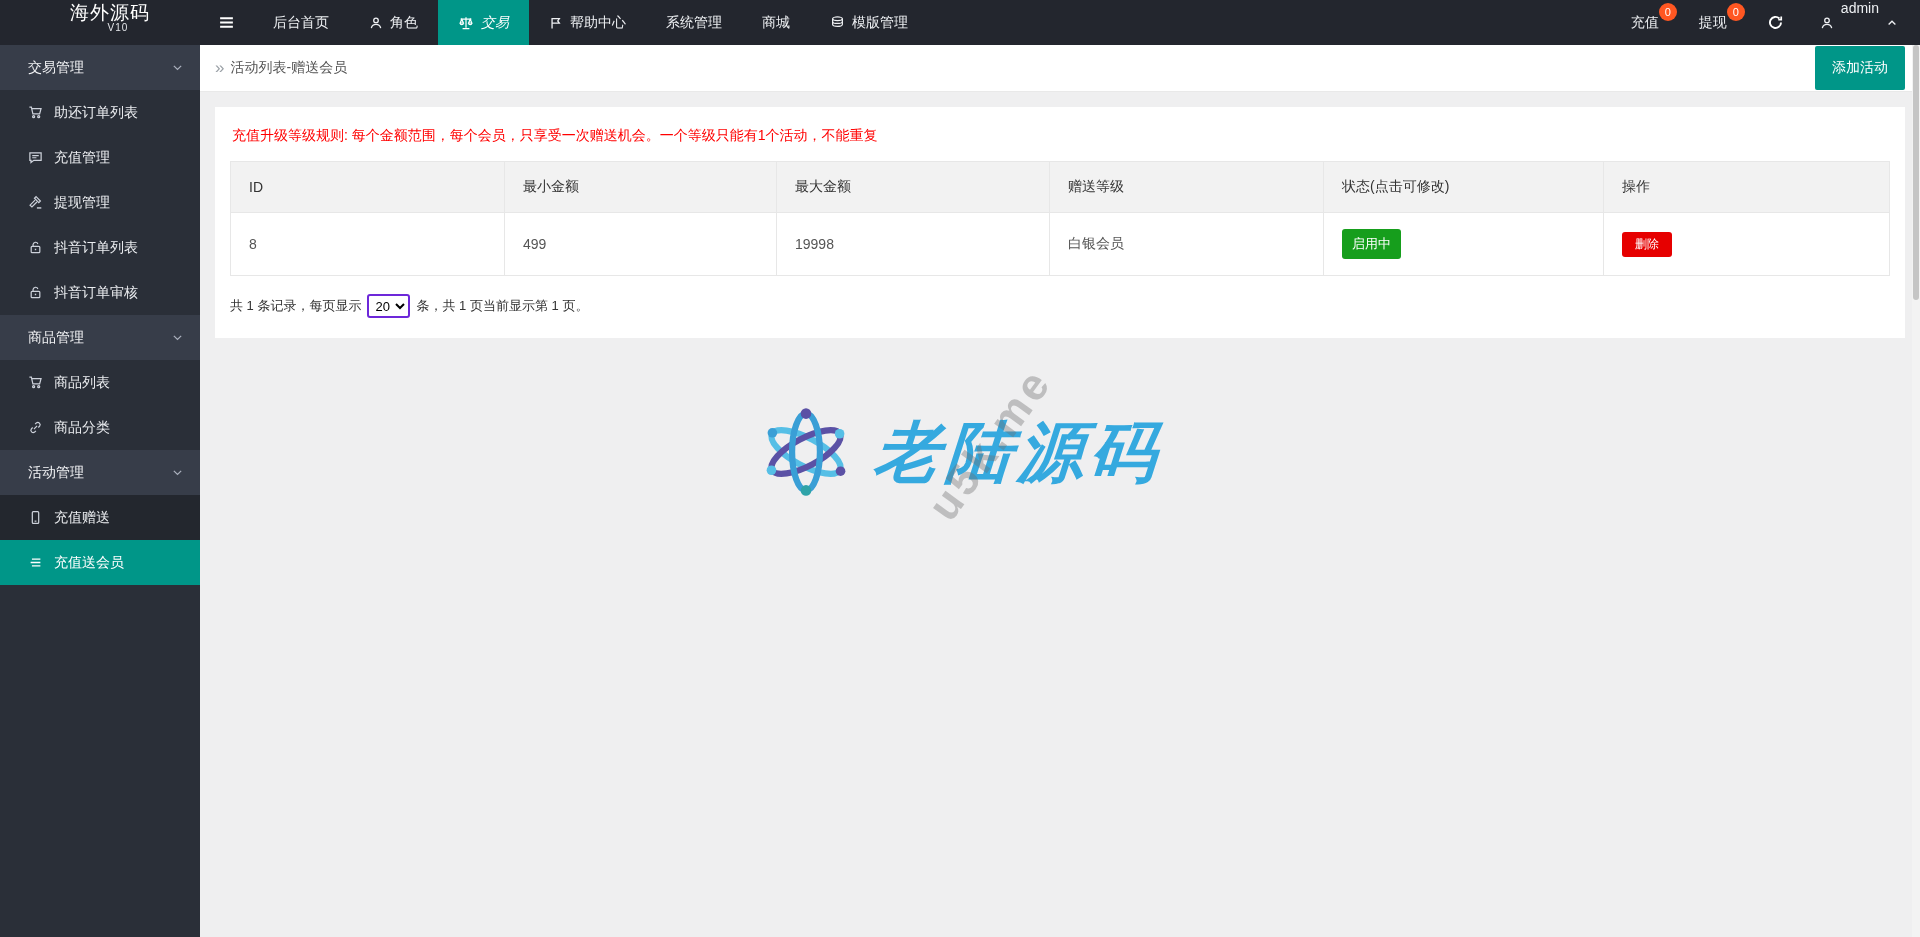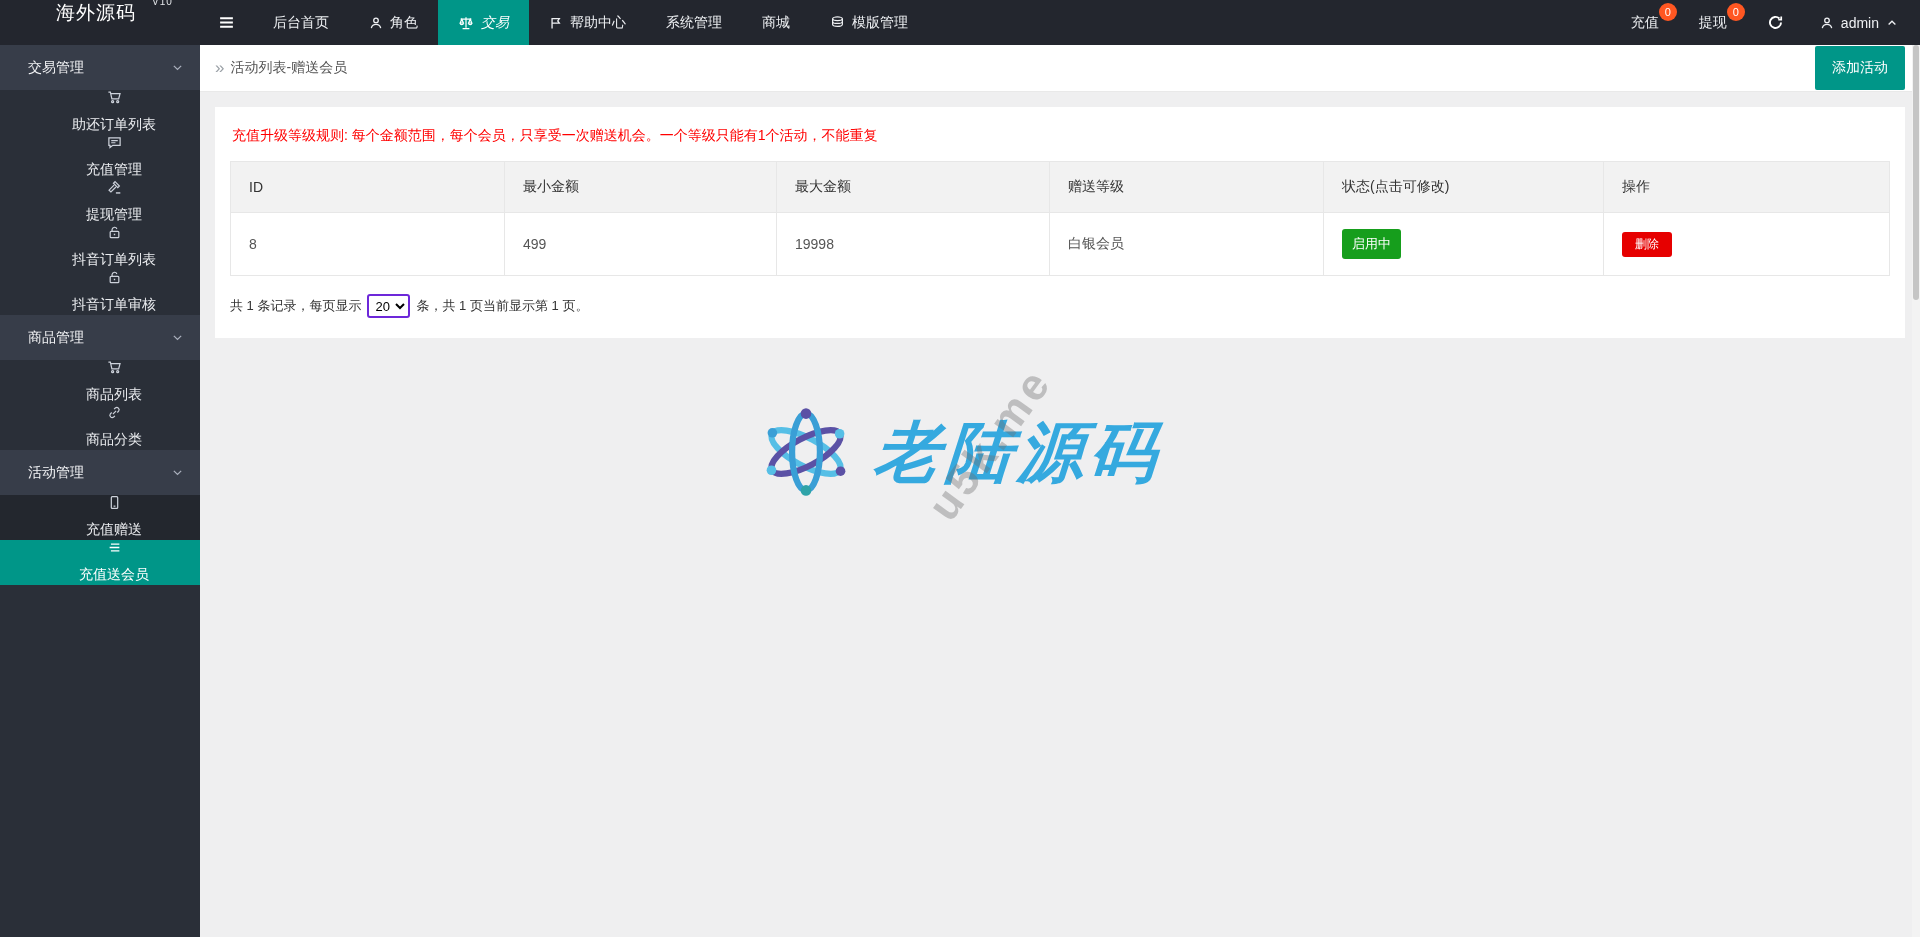--- a/index.html
+++ b/index.html
@@ -2,39 +2,39 @@
 <html><head>
 <meta charset="utf-8">
 <style>
   * { margin:0; padding:0; box-sizing:border-box; }
   html,body { background:#EFEFF0; }
   body { font-family:"Liberation Sans","DejaVu Sans",sans-serif; }
   .page { position:relative; width:1920px; height:937px; overflow:hidden; background:#EFEFF0; }
 
   
   .topbar { position:absolute; top:0; left:0; width:1920px; height:45px; background:#23262E; display:flex; align-items:stretch; z-index:30; }
-  .logo { width:200px; display:flex; padding-left:56px; color:#fff; font-size:19px; letter-spacing:1px; }
+  .logo { width:200px; display:flex; align-items:center; padding-left:20px; color:#fff; font-size:19px; letter-spacing:1px;flex-direction:column; }
   .logo sup { font-size:10px; margin-left:16px; transform:translateY(-4px); color:#e3e5e9; }
   .tb-burger { display:flex; align-items:center; padding:0 18px; color:#fff; cursor:pointer; }
   .tb-nav { display:flex; align-items:stretch; }
   .tb-item { display:flex; align-items:center; gap:7px; padding:0 20px; color:#eef0f3; font-size:14px; cursor:pointer; }
   .tb-item.active { background:#009688; color:#fff;font-style:italic; }
   .tb-right { margin-left:auto; display:flex; align-items:stretch; }
   .tb-act { position:relative; display:flex; align-items:center; padding:0 20px; color:#eef0f3; font-size:14px; cursor:pointer; }
   .badge { position:absolute; top:3px; right:2px; min-width:18px; height:18px; border-radius:9px; background:#FF5722; color:#fff; font-size:11px; line-height:18px; text-align:center; padding:0 4px; }
-  .tb-user { display:flex; align-items:center; gap:7px; padding:0 22px 0 16px; color:#eef0f3; font-size:14px; cursor:pointer; }
+  .tb-user { display:flex; gap:7px; padding:0 22px 0 16px; color:#eef0f3; font-size:14px; cursor:pointer; }
   .icon { display:inline-flex; align-items:center; justify-content:center; }
   .icon svg { display:block; }
 
   
   .sidebar { position:absolute; top:45px; left:0; bottom:0; width:200px; background:#2A2F38; z-index:20; }
   .sb-row { height:45px; display:flex; align-items:center; color:#eceef1; font-size:14px; cursor:pointer; }
   .sb-group { background:#373D49; padding:0 16px 0 28px; justify-content:space-between; color:#f2f3f5; }
   .sb-group .chev { color:#aab0bd; }
-  .sb-item { padding-left:28px; gap:11px; background:#2A2F38;flex-direction:column; }
+  .sb-item { padding-left:28px; gap:11px; background:#2A2F38; }
   .sb-item .sb-ic { color:#cdd2db; }
   .sb-item.dim { background:#23272E; }
   .sb-item.active { background:#009688; color:#fff; }
   .sb-item.active .sb-ic { color:#fff; }
 
   
   .main { position:absolute; top:45px; left:200px; right:0; bottom:0; overflow:hidden; }
   .crumbbar { height:47px; background:#fff; display:flex; align-items:center; padding:0 15px; border-bottom:1px solid #e9e9e9; }
   .crumb { display:flex; align-items:center; gap:8px; color:#555; font-size:14px; }
   .crumb .laquo { color:#9aa0a6; font-size:17px; letter-spacing:-2px; }

